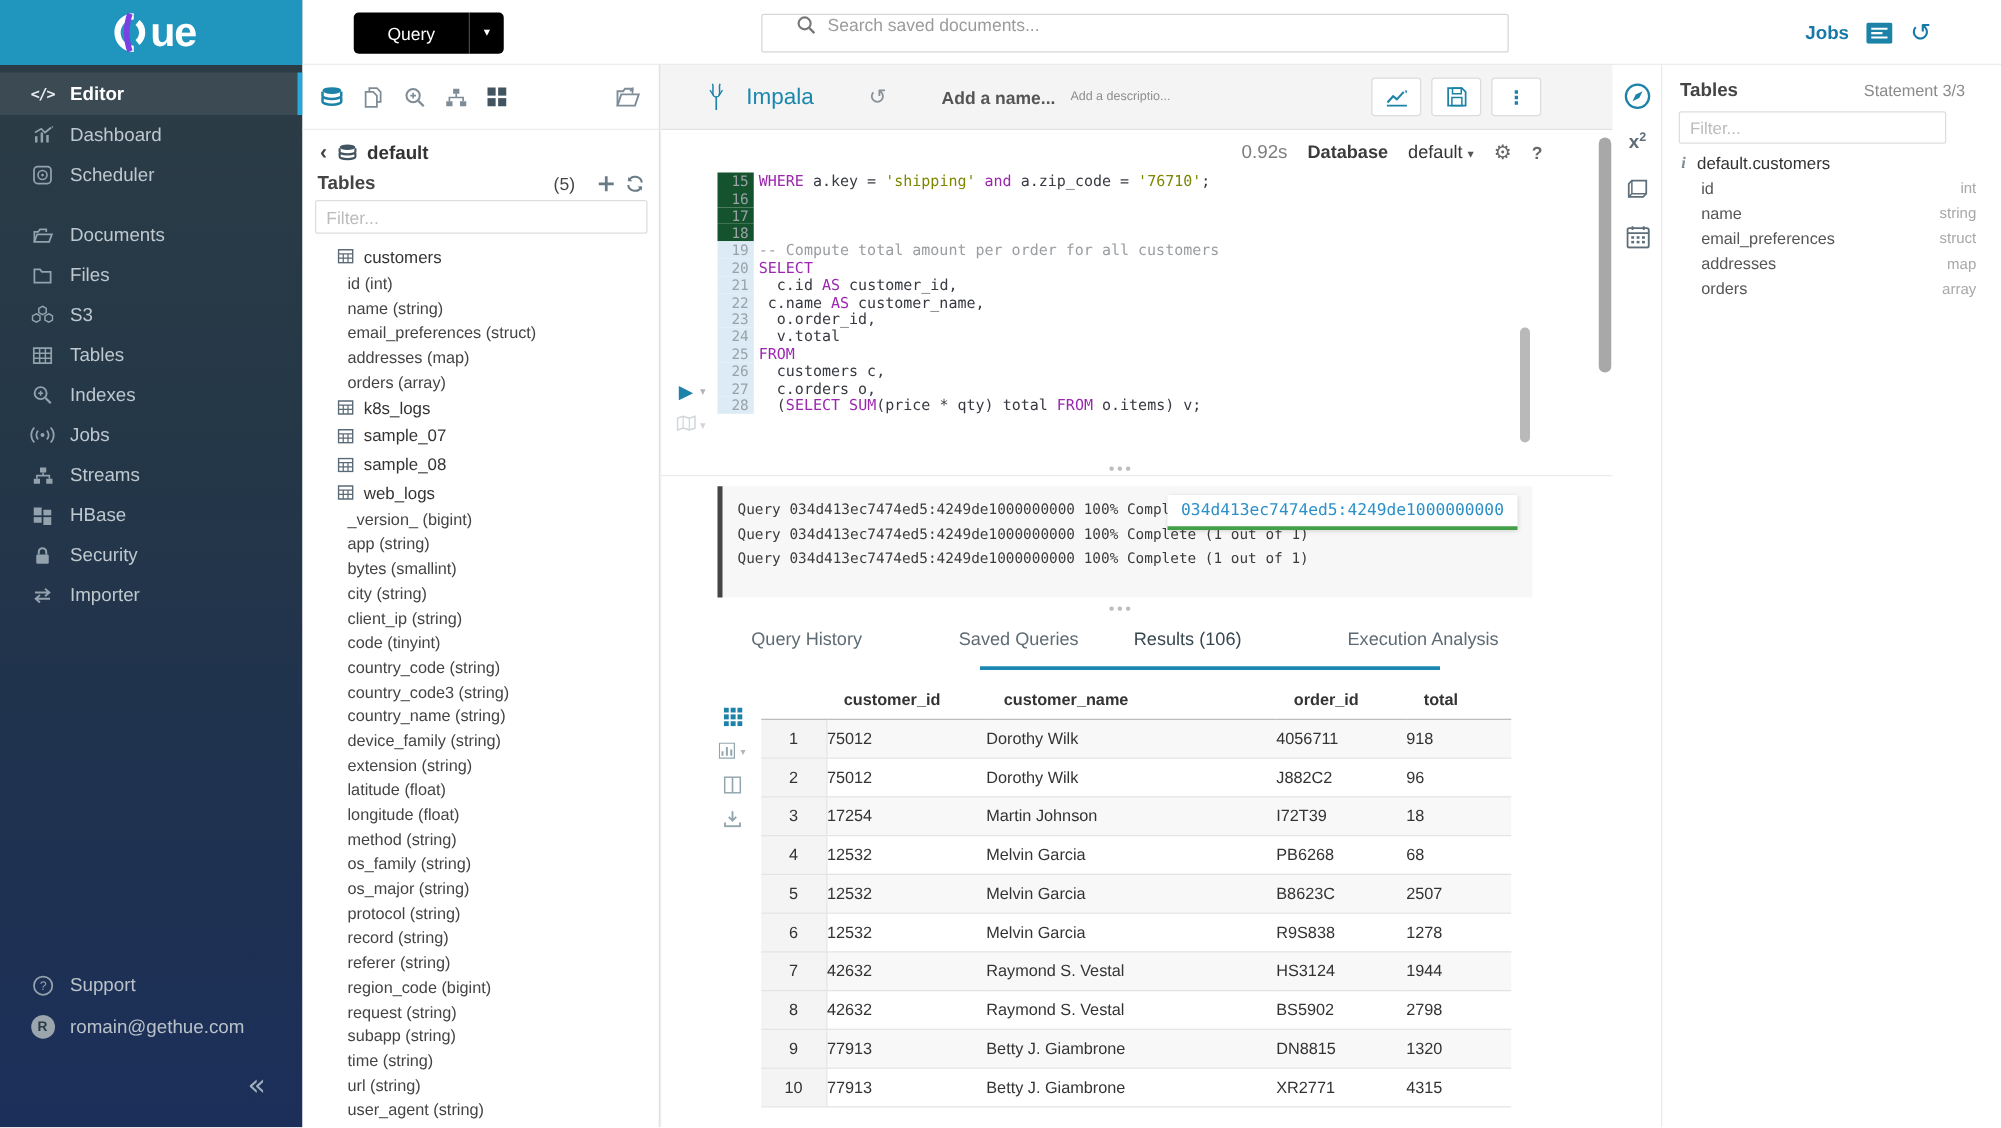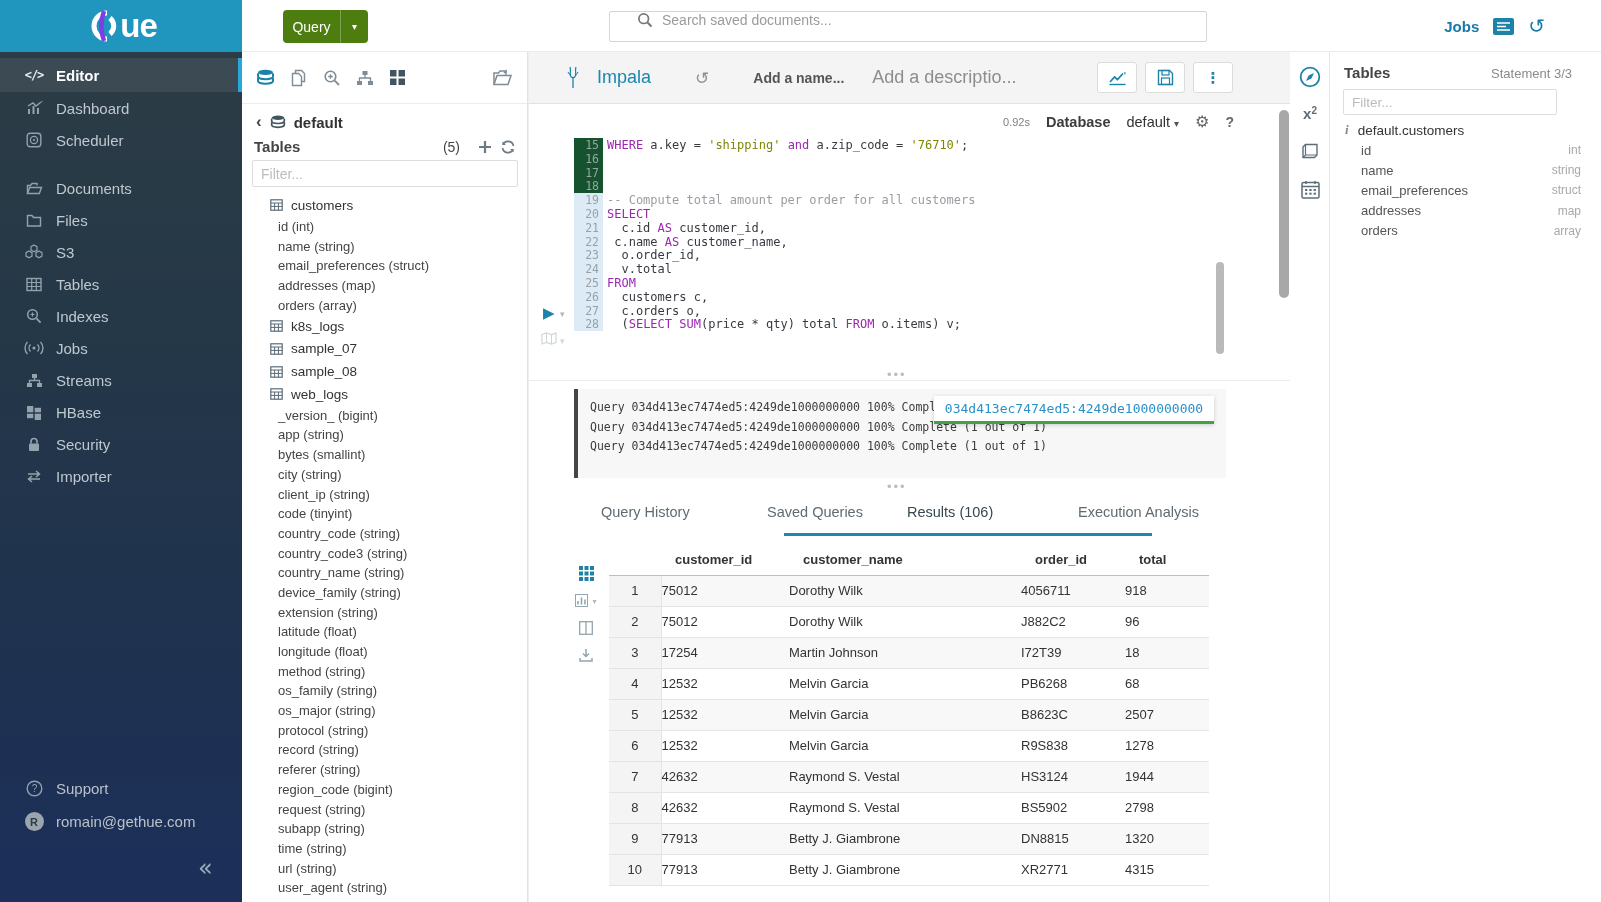--- a/index.html
+++ b/index.html
@@ -29,21 +29,21 @@
   .side-footer { left:0; top:772px; width:242px; color:#b9c2c9; }
   .sf-row { display:flex; align-items:center; padding-left:24px; height:33px; font-size:15px; }
   .sf-row .nav-ic { width:20px; margin-right:12px; color:#93a2ac; display:flex; justify-content:center;}
   .avatar { width:19px; height:19px; border-radius:50%; background:#9aa5ad; color:#2b3b47;
     font-size:11px; font-weight:bold; display:flex; align-items:center; justify-content:center; }
   .collapse { position:absolute; left:198px; top:82px; font-size:24px; color:#9fb0bd; cursor:pointer;
     font-family:"DejaVu Sans", sans-serif;}
 
   
   .topbar { left:242px; top:0; width:1359px; height:52px; background:#fff; border-bottom:1px solid #ececec; }
-  .query-btn { position:absolute; left:41px; top:10px; width:85px; height:33px; background:#4d7c0f;
+  .query-btn { position:absolute; left:41px; top:10px; width:120px; height:33px; background:#000000;
     border-radius:4px; display:flex; align-items:center; color:#fff; font-size:14px; cursor:pointer; }
   .query-btn .q-label { flex:1; text-align:center; }
   .query-btn .q-sep { width:1px; height:100%; background:rgba(255,255,255,.28); }
   .query-btn .q-caret { width:27px; text-align:center; font-size:10px; font-family:"DejaVu Sans",sans-serif;}
   .searchbox { position:absolute; left:367px; top:11px; width:598px; height:31px; border:1px solid #d6d6d6;
     border-radius:2px; display:flex; align-items:flex-start; padding:0 27px; background:#fff; }
   .searchbox input { border:none; outline:none; flex:1; font-size:14px; color:#444; margin-left:9px;
     font-family:"Liberation Sans",sans-serif; }
   .searchbox input::placeholder { color:#9b9b9b; }
   .jobs-cluster { position:absolute; right:56px; top:0; height:52px; display:flex; align-items:center; gap:14px; }
@@ -73,27 +73,27 @@
   .tree-ic { color:#5a6b77; margin-right:8px; display:flex; }
 
   
   .editor-region { left:528px; top:52px; width:762px; height:850px; background:#fff; border-left:1px solid #eee; }
   .ed-header { position:absolute; left:0; top:0; width:762px; height:52px; background:#f4f4f4;
     border-bottom:1px solid #e2e2e2; display:flex; align-items:center; }
   .impala-ic { margin-left:36px; color:#1c82a8; }
   .impala-lb { color:#1b87ad; font-size:18px; margin-left:16px; cursor:pointer; }
   .ed-hist { color:#8a9298; font-size:17px; margin-left:44px; font-family:"DejaVu Sans",sans-serif; cursor:pointer;}
   .add-name { color:#555; font-weight:bold; font-size:14px; margin-left:44px; cursor:text; }
-  .add-desc { color:#8d8d8d; font-size:18px; margin-left:28px; cursor:text; }
+  .add-desc { color:#8d8d8d; font-size:10px; margin-left:12px; cursor:text; }
   .ed-btns { position:absolute; right:58px; top:10px; display:flex; gap:8px; }
   .ed-btn { width:40px; height:31px; background:#fff; border:1px solid #dcdcdc; border-radius:3px;
     display:flex; align-items:center; justify-content:center; color:#1c82a8; cursor:pointer; }
   .kebab { font-size:15px; font-weight:bold; font-family:"DejaVu Sans",sans-serif; }
   .exec-row { position:absolute; top:60px; right:56px; display:flex; align-items:center; gap:16px; }
-  .exec-time { color:#7f7f7f; font-size:11px; }
+  .exec-time { color:#7f7f7f; font-size:15px; }
   .db-label { color:#3c3c3c; font-size:14.5px; font-weight:bold; }
   .db-value { color:#333; font-size:14.5px; cursor:pointer; }
   .db-value .caret { font-size:10px; color:#555; font-family:"DejaVu Sans",sans-serif; }
   .gear { color:#666; font-size:16px; font-family:"DejaVu Sans",sans-serif; cursor:pointer; }
   .help-q { color:#666; font-size:14px; font-weight:bold; cursor:pointer; }
 
   .code-pane { position:absolute; left:45px; top:86px; width:660px; }
   .code-cols { display:flex; }
   .gutter { width:29px; }
   .gl { height:13.8px; font-family:"DejaVu Sans Mono",monospace; font-size:11.5px; color:#9aa2a8;

